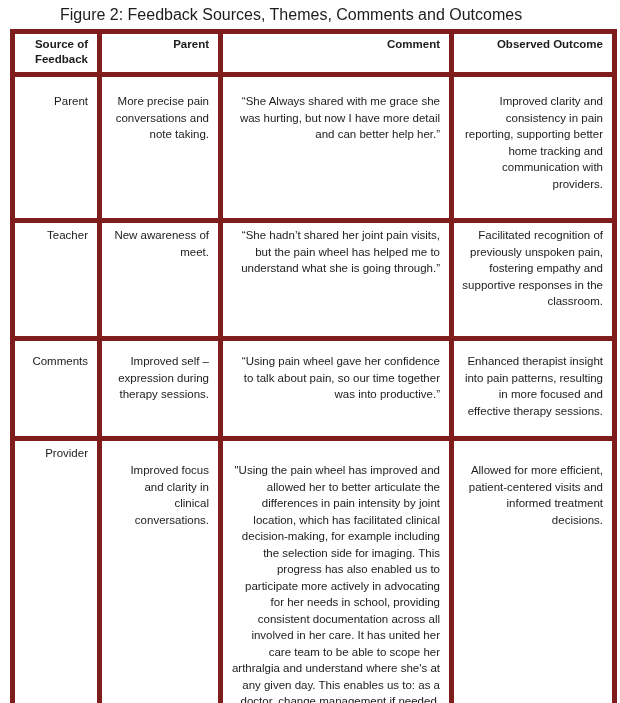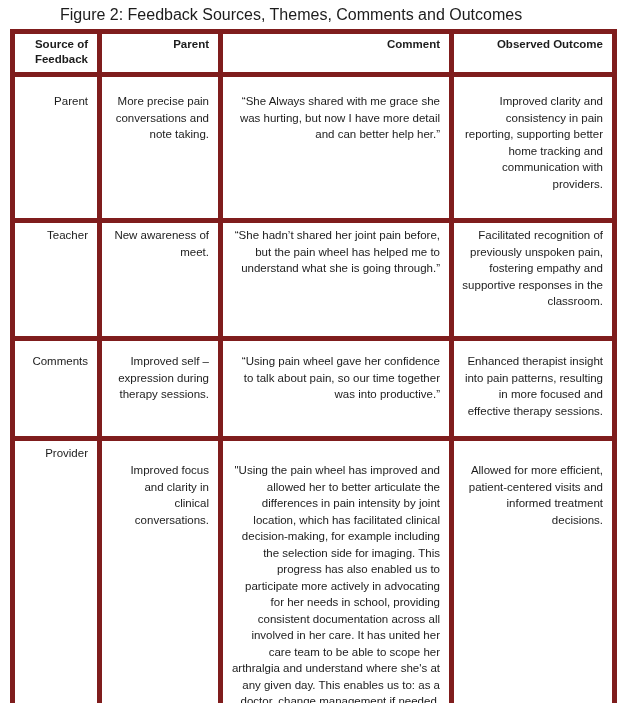--- a/index.html
+++ b/index.html
@@ -76,21 +76,21 @@
   <tbody>
     <tr class="r-parent">
       <td>Parent</td>
       <td>More precise pain conversations and note taking.</td>
       <td>“She Always shared with me grace she was hurting, but now I have more detail and can better help her.”</td>
       <td>Improved clarity and consistency in pain reporting, supporting better home tracking and communication with providers.</td>
     </tr>
     <tr class="r-teacher">
       <td>Teacher</td>
       <td>New awareness of meet.</td>
-      <td>“She hadn’t shared her joint pain before, but the pain wheel has helped me to understand what she is going through.”</td>
+      <td>“She hadn’t shared her joint pain visits, but the pain wheel has helped me to understand what she is going through.”</td>
       <td>Facilitated recognition of previously unspoken pain, fostering empathy and supportive responses in the classroom.</td>
     </tr>
     <tr class="r-therapist">
       <td>Comments</td>
       <td>Improved self – expression during therapy sessions.</td>
       <td>“Using pain wheel gave her confidence to talk about pain, so our time together was into productive.”</td>
       <td>Enhanced therapist insight into pain patterns, resulting in more focused and effective therapy sessions.</td>
     </tr>
     <tr class="r-provider">
       <td>Provider</td>

